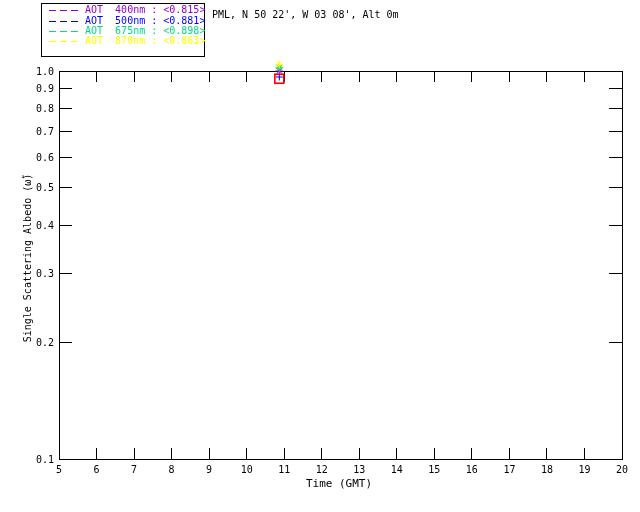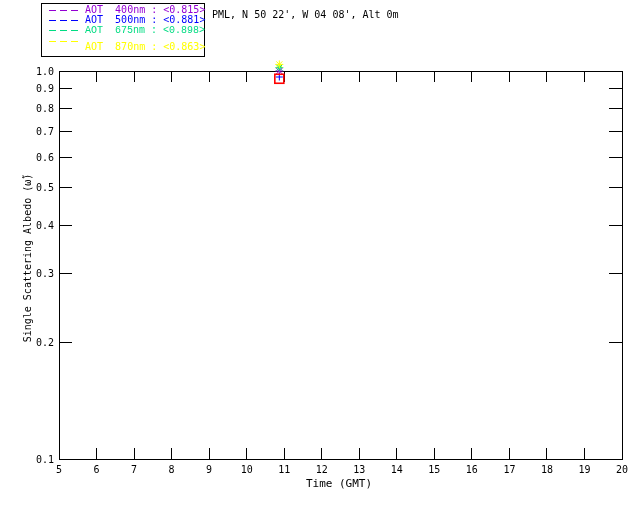--- a/index.html
+++ b/index.html
@@ -6,21 +6,21 @@
   #screen{
     position:relative;width:640px;height:512px;background:#ffffff;
     font-family:"DejaVu Sans Mono", monospace;color:#000;overflow:hidden;
   }
   #plot-layer{position:absolute;left:0;top:0;}
   svg text{font-family:"DejaVu Sans Mono", monospace;font-size:10px;fill:#000000;}
   #legend-box{
     position:absolute;left:41px;top:3px;width:164px;height:54px;
     border:1px solid #000;box-sizing:border-box;padding-top:1px;
   }
-  .legend-row{display:flex;align-items:center;height:10.3px;padding-left:6px;}
+  .legend-row{display:flex;align-items:flex-end;height:10.3px;padding-left:6px;}
   .legend-dash{flex:0 0 auto;margin-right:5px;}
   .legend-label{font-size:10px;line-height:10px;white-space:pre;}
   .hdr{position:absolute;left:212px;font-size:10px;line-height:11px;white-space:pre;}
   #header-line1{top:9px;}
   #header-line2{top:26px;}
   #x-axis-title{
     position:absolute;left:339px;top:477px;transform:translateX(-50%);
     font-size:11px;white-space:pre;
   }
   #y-axis-title{
@@ -155,27 +155,27 @@
       <div class="legend-row">
         <svg width="32" height="9" class="legend-dash">
           <line x1="1" y1="4.5" x2="31" y2="4.5" stroke="#0000FF" stroke-dasharray="7 4"></line>
         </svg>
         <span class="legend-label" style="color: rgb(0, 0, 255);">AOT  500nm : &lt;0.881&gt;</span>
       </div>
       <div class="legend-row">
         <svg width="32" height="9" class="legend-dash">
           <line x1="1" y1="4.5" x2="31" y2="4.5" stroke="#00DC82" stroke-dasharray="7 4"></line>
         </svg>
-        <span class="legend-label" style="color: rgb(0, 220, 130); font-family: Liberation Mono, monospace;">AOT  675nm : &lt;0.898&gt;</span>
+        <span class="legend-label" style="color: rgb(0, 220, 130);">AOT  675nm : &lt;0.898&gt;</span>
       </div>
       <div class="legend-row">
         <svg width="32" height="9" class="legend-dash">
           <line x1="1" y1="4.5" x2="31" y2="4.5" stroke="#FFFF00" stroke-dasharray="7 4"></line>
         </svg>
         <span class="legend-label" style="color: rgb(255, 255, 0); margin-top: 12px;">AOT  870nm : &lt;0.863&gt;</span>
       </div>
     </div>
 
-  <div class="hdr" id="header-line1">PML, N 50 22', W 04 08', Alt 0m</div>
+  <div class="hdr" id="header-line1">PML, N 50 22', W 03 08', Alt 0m</div>
 
   <div id="x-axis-title">Time (GMT)</div>
   <div id="y-axis-title">Single Scattering Albedo (ω̃)</div>
 </div>
 
 </body></html>

